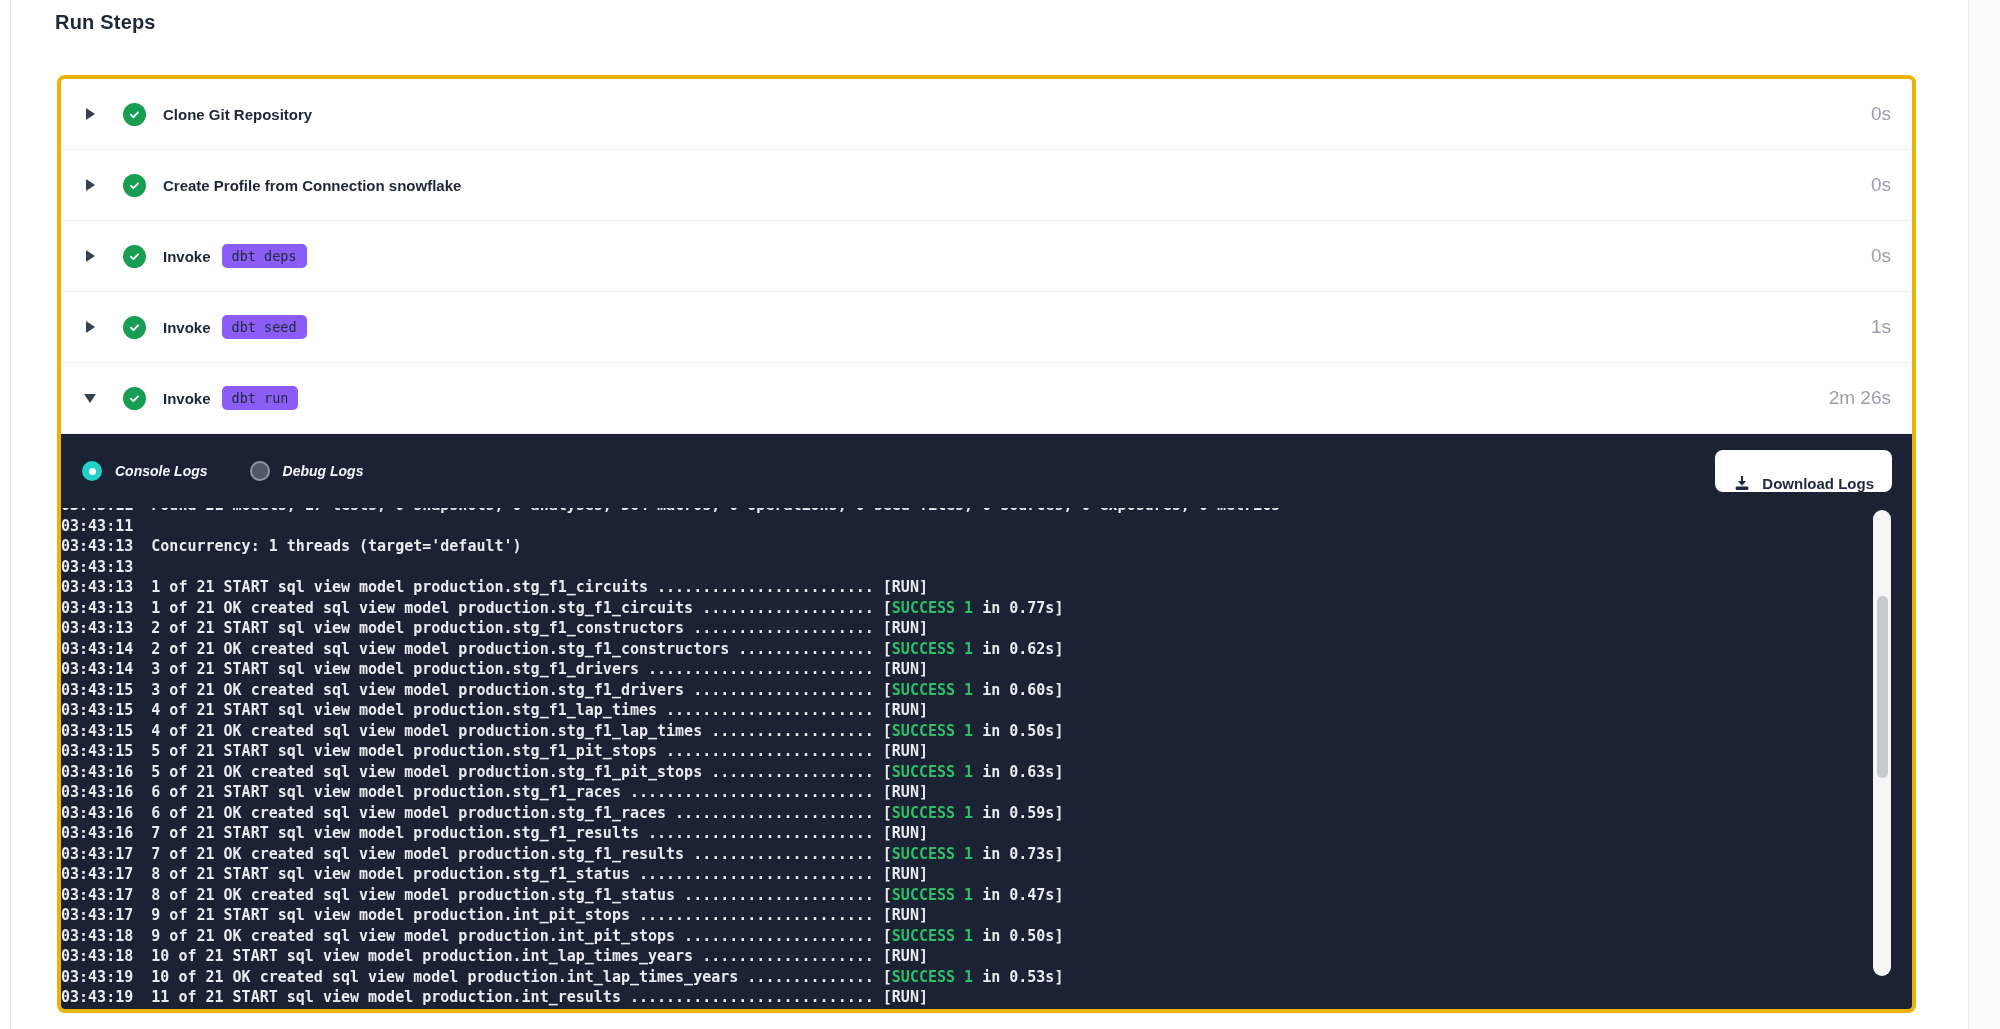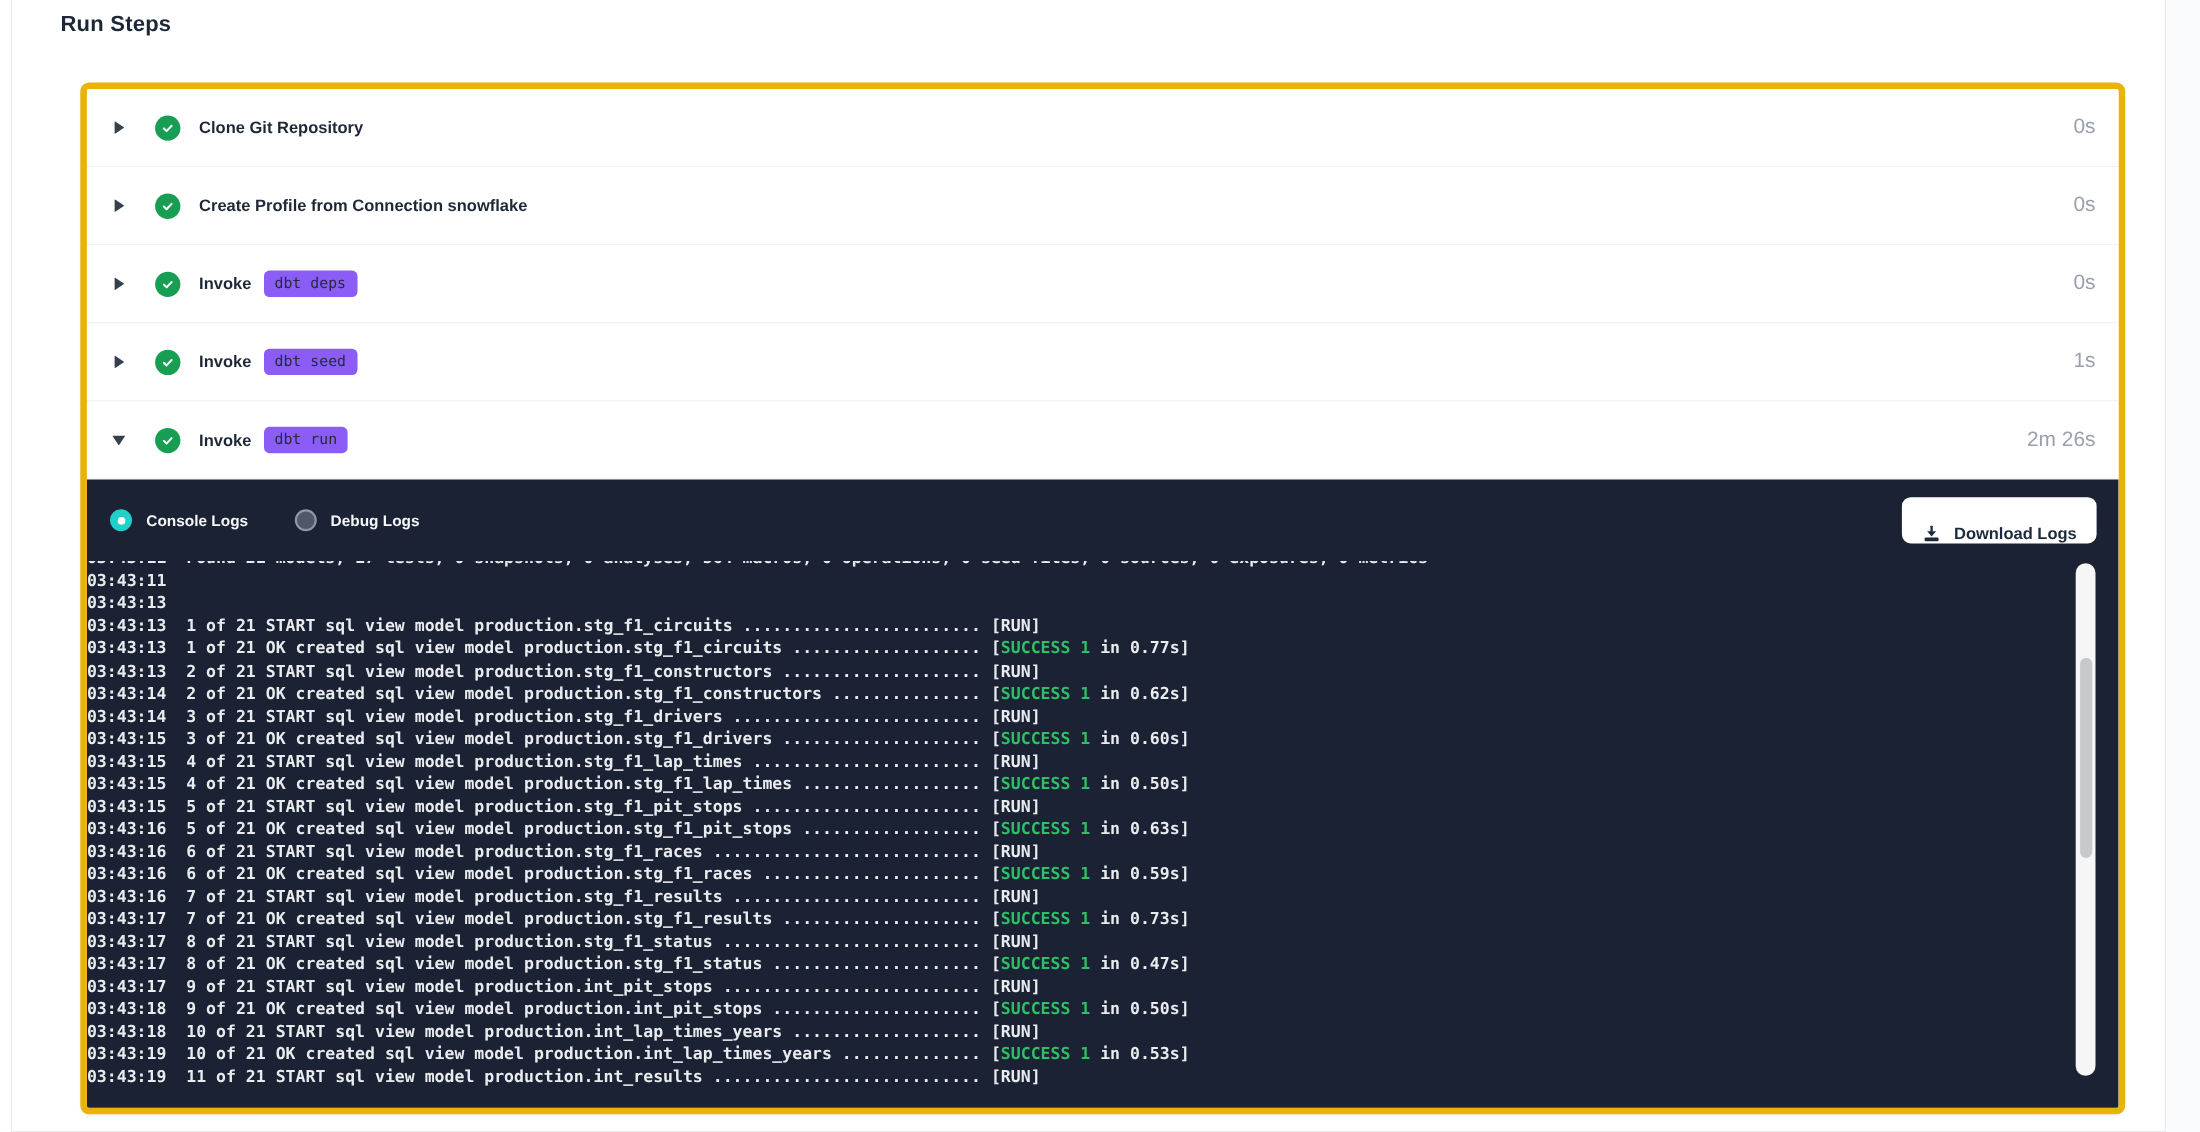--- a/index.html
+++ b/index.html
@@ -12,22 +12,22 @@
     background:#ffffff; border-right:1px solid #e9eaec; }
   .right-rail { position:absolute; left:1968px; top:0; width:32px; height:100%;
     background:#fafbfc; border-left:1px solid #e9eaec; }
 
   .page-title {
     position:absolute; left:55px; top:11px; margin:0;
     font-size:20px; font-weight:700; color:#1d2736; letter-spacing:.2px;
   }
 
   .card {
-    position:absolute; left:73px; top:75px; width:1859px; height:938px;
-    background:#ffffff; border:6px solid #eab308; border-radius:8px;
+    position:absolute; left:57px; top:75px; width:1859px; height:938px;
+    background:#ffffff; border:4px solid #eab308; border-radius:8px;
     overflow:hidden; box-shadow:0 1px 2px rgba(16,24,40,.04);
   }
 
   
   .step-row {
     height:71px; display:flex; align-items:center;
     padding:0 21px 0 22px; border-bottom:1px solid #eceef1;
     background:#ffffff; cursor:pointer;
   }
   .caret { width:14px; display:flex; justify-content:center; margin-right:26px; }
@@ -58,21 +58,21 @@
     height:74px; display:flex; align-items:center; padding:0 20px 0 21px;
   }
   .radio-opt { display:flex; align-items:center; margin-right:42px; cursor:pointer; }
   .radio-circle { width:20px; height:20px; border-radius:50%; margin-right:13px; position:relative; flex:none; }
   .radio-circle.on { background:#20d0c9; }
   .radio-circle.on::after {
     content:""; position:absolute; left:6.5px; top:6.5px; width:7px; height:7px;
     border-radius:50%; background:#ffffff;
   }
   .radio-circle.off { background:#4e5868; border:2px solid #8d97a6; }
-  .radio-label { font-size:14px; font-weight:700; color:#f4f6f8; }
+  .radio-label { font-size:14px; font-weight:700; color:#f4f6f8;font-style:italic; }
 
   .download-btn {
     margin-left:auto; height:42px; padding:0 18px; background:#ffffff;
     border:none; border-radius:8px; display:flex; align-items:flex-end; gap:11px;
     font-family:"Liberation Sans", sans-serif; font-size:15px; font-weight:700; color:#1d2a3e;
     cursor:pointer;
   }
   .download-btn svg { width:18px; height:18px; }
 
   .log-area {
@@ -192,20 +192,21 @@
           <rect x="3.5" y="16.8" width="17" height="4.6" rx="1.6"></rect>
         </svg>
         <span>Download Logs</span>
       </button>
     </div>
 
     <div class="log-area">
       <div class="log-lines" id="log-lines">
           <div class="log-line"><span>03:43:11  Found 21 models, 17 tests, 0 snapshots, 0 analyses, 564 macros, 0 operations, 0 seed files, 0 sources, 0 exposures, 0 metrics</span></div>
           <div class="log-line"><span>03:43:11  </span></div>
+          <div class="log-line"><span>03:43:13  Concurrency: 1 threads (target='default')</span></div>
           <div class="log-line"><span>03:43:13  </span></div>
           <div class="log-line"><span>03:43:13  1 of 21 START sql view model production.stg_f1_circuits ........................ [</span><span>RUN</span><span>]</span></div>
           <div class="log-line"><span>03:43:13  1 of 21 OK created sql view model production.stg_f1_circuits ................... [</span><span class="green">SUCCESS 1</span><span> in 0.77s]</span></div>
           <div class="log-line"><span>03:43:13  2 of 21 START sql view model production.stg_f1_constructors .................... [</span><span>RUN</span><span>]</span></div>
           <div class="log-line"><span>03:43:14  2 of 21 OK created sql view model production.stg_f1_constructors ............... [</span><span class="green">SUCCESS 1</span><span> in 0.62s]</span></div>
           <div class="log-line"><span>03:43:14  3 of 21 START sql view model production.stg_f1_drivers ......................... [</span><span>RUN</span><span>]</span></div>
           <div class="log-line"><span>03:43:15  3 of 21 OK created sql view model production.stg_f1_drivers .................... [</span><span class="green">SUCCESS 1</span><span> in 0.60s]</span></div>
           <div class="log-line"><span>03:43:15  4 of 21 START sql view model production.stg_f1_lap_times ....................... [</span><span>RUN</span><span>]</span></div>
           <div class="log-line"><span>03:43:15  4 of 21 OK created sql view model production.stg_f1_lap_times .................. [</span><span class="green">SUCCESS 1</span><span> in 0.50s]</span></div>
           <div class="log-line"><span>03:43:15  5 of 21 START sql view model production.stg_f1_pit_stops ....................... [</span><span>RUN</span><span>]</span></div>

